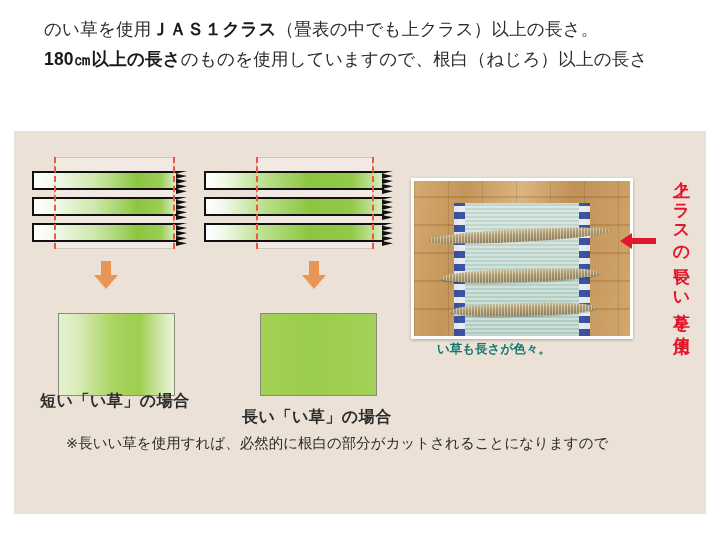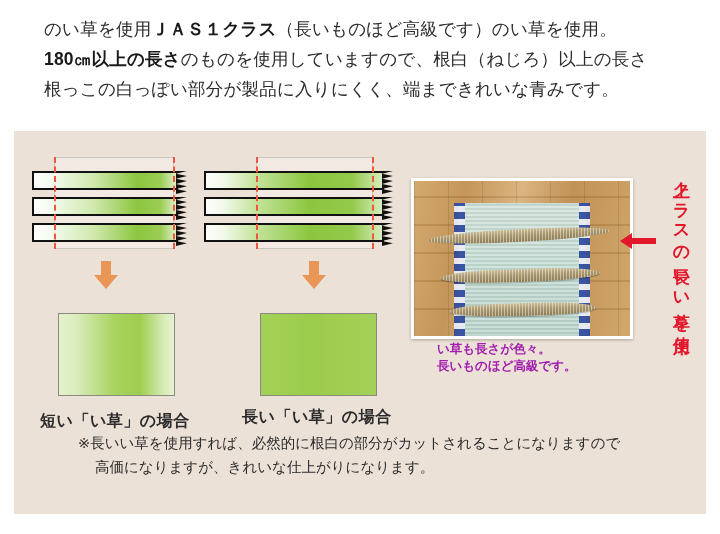--- a/index.html
+++ b/index.html
@@ -139,22 +139,23 @@
   .photo-arrow{
     position:absolute;left:620px;top:233px;width:36px;height:16px;
   }
   .photo-arrow .shaft{position:absolute;right:0;top:5px;width:25px;height:6px;background:#e2172c;}
   .photo-arrow .head{position:absolute;left:0;top:0;width:0;height:0;
     border-top:8px solid transparent;border-bottom:8px solid transparent;
     border-right:12px solid #e2172c;}
 
   .photo-note{
     position:absolute;left:437px;top:344px;
-    font-size:12.5px;line-height:17px;color:#a21caf;font-weight:bold;
+    font-size:12.5px;line-height:17px;color:#0f766e;font-weight:bold;
     white-space:nowrap;
+    text-align:center;
   }
 
   
   .vtext{
     position:absolute;left:673px;top:168px;
     writing-mode:vertical-rl;text-orientation:upright;
     font-size:17px;font-weight:bold;color:#e2172c;
     letter-spacing:2px;line-height:1;
   }
 
@@ -165,26 +166,25 @@
   }
   .note-line2{padding-left:17px;}
 </style>
 </head>
 <body>
 
 <div class="page">
 
   <div class="intro">
     <div class="intro-line">
-      <span>のい草を使用</span><span class="b">ＪＡＳ１クラス</span><span>（長いものほど高級です）のい草を使用。</span>
+      <span>のい草を使用</span><span class="b">ＪＡＳ１クラス</span><span>（畳表の中でも上クラス）以上の長さ。</span>
     </div>
     <div class="intro-line">
       <span class="b">180㎝以上の長さ</span><span>のものを使用していますので、根白（ねじろ）以上の長さ</span>
     </div>
-    <div class="intro-line">根っこの白っぽい部分が製品に入りにくく、端まできれいな青みです。</div>
   </div>
 
   <div class="panel">
 
     <div class="diagram diag-short">
       <div class="refband" style="left:22px;top:-10px;width:120px;height:92px;"></div>
 
       <div class="stalk stalk-short" style="left:0;top:4px;width:146px;">
         <div class="fill"></div>
         <div class="tip"></div>
@@ -201,21 +201,21 @@
       <div class="cutline" style="left:22px;top:-10px;height:92px;"></div>
       <div class="cutline" style="left:141px;top:-10px;height:92px;"></div>
 
       <div class="arrow-down" style="left:62px;top:94px;">
         <div class="shaft"></div>
         <div class="head"></div>
       </div>
 
       <div class="result result-short" style="left:26px;top:146px;width:117px;height:83px;"></div>
 
-      <div class="caption" style="left:8px;top:244px;">短い「い草」の場合</div>
+      <div class="caption" style="left:8px;top:224px;">短い「い草」の場合</div>
     </div>
 
     <div class="diagram diag-long">
       <div class="refband" style="left:52px;top:-10px;width:117px;height:92px;"></div>
 
       <div class="stalk stalk-long" style="left:0;top:4px;width:180px;">
         <div class="fill"></div>
         <div class="tip"></div>
       </div>
       <div class="stalk stalk-long" style="left:0;top:30px;width:180px;">
@@ -245,26 +245,24 @@
       <div class="mat"></div>
       <div class="heri heri-l"></div>
       <div class="heri heri-r"></div>
       <div class="bundle b1"></div>
       <div class="bundle b2"></div>
       <div class="bundle b3"></div>
     </div>
 
     <div class="photo-note" style="left:423px;top:210px;">
       <div>い草も長さが色々。</div>
-      <div>長いものほど高級です。</div>
-    </div>
-
-    <div class="note" style="left:64px;top:300px;">
+    </div>
+
+    <div class="note" style="left:52px;top:300px;">
       <div>※長いい草を使用すれば、必然的に根白の部分がカットされることになりますので</div>
-      <div class="note-line2">高価になりますが、きれいな仕上がりになります。</div>
     </div>
 
   </div>
 
   <div class="photo-arrow">
     <div class="shaft"></div>
     <div class="head"></div>
   </div>
 
   <div class="vtext">上クラスの長いい草を使用</div>

